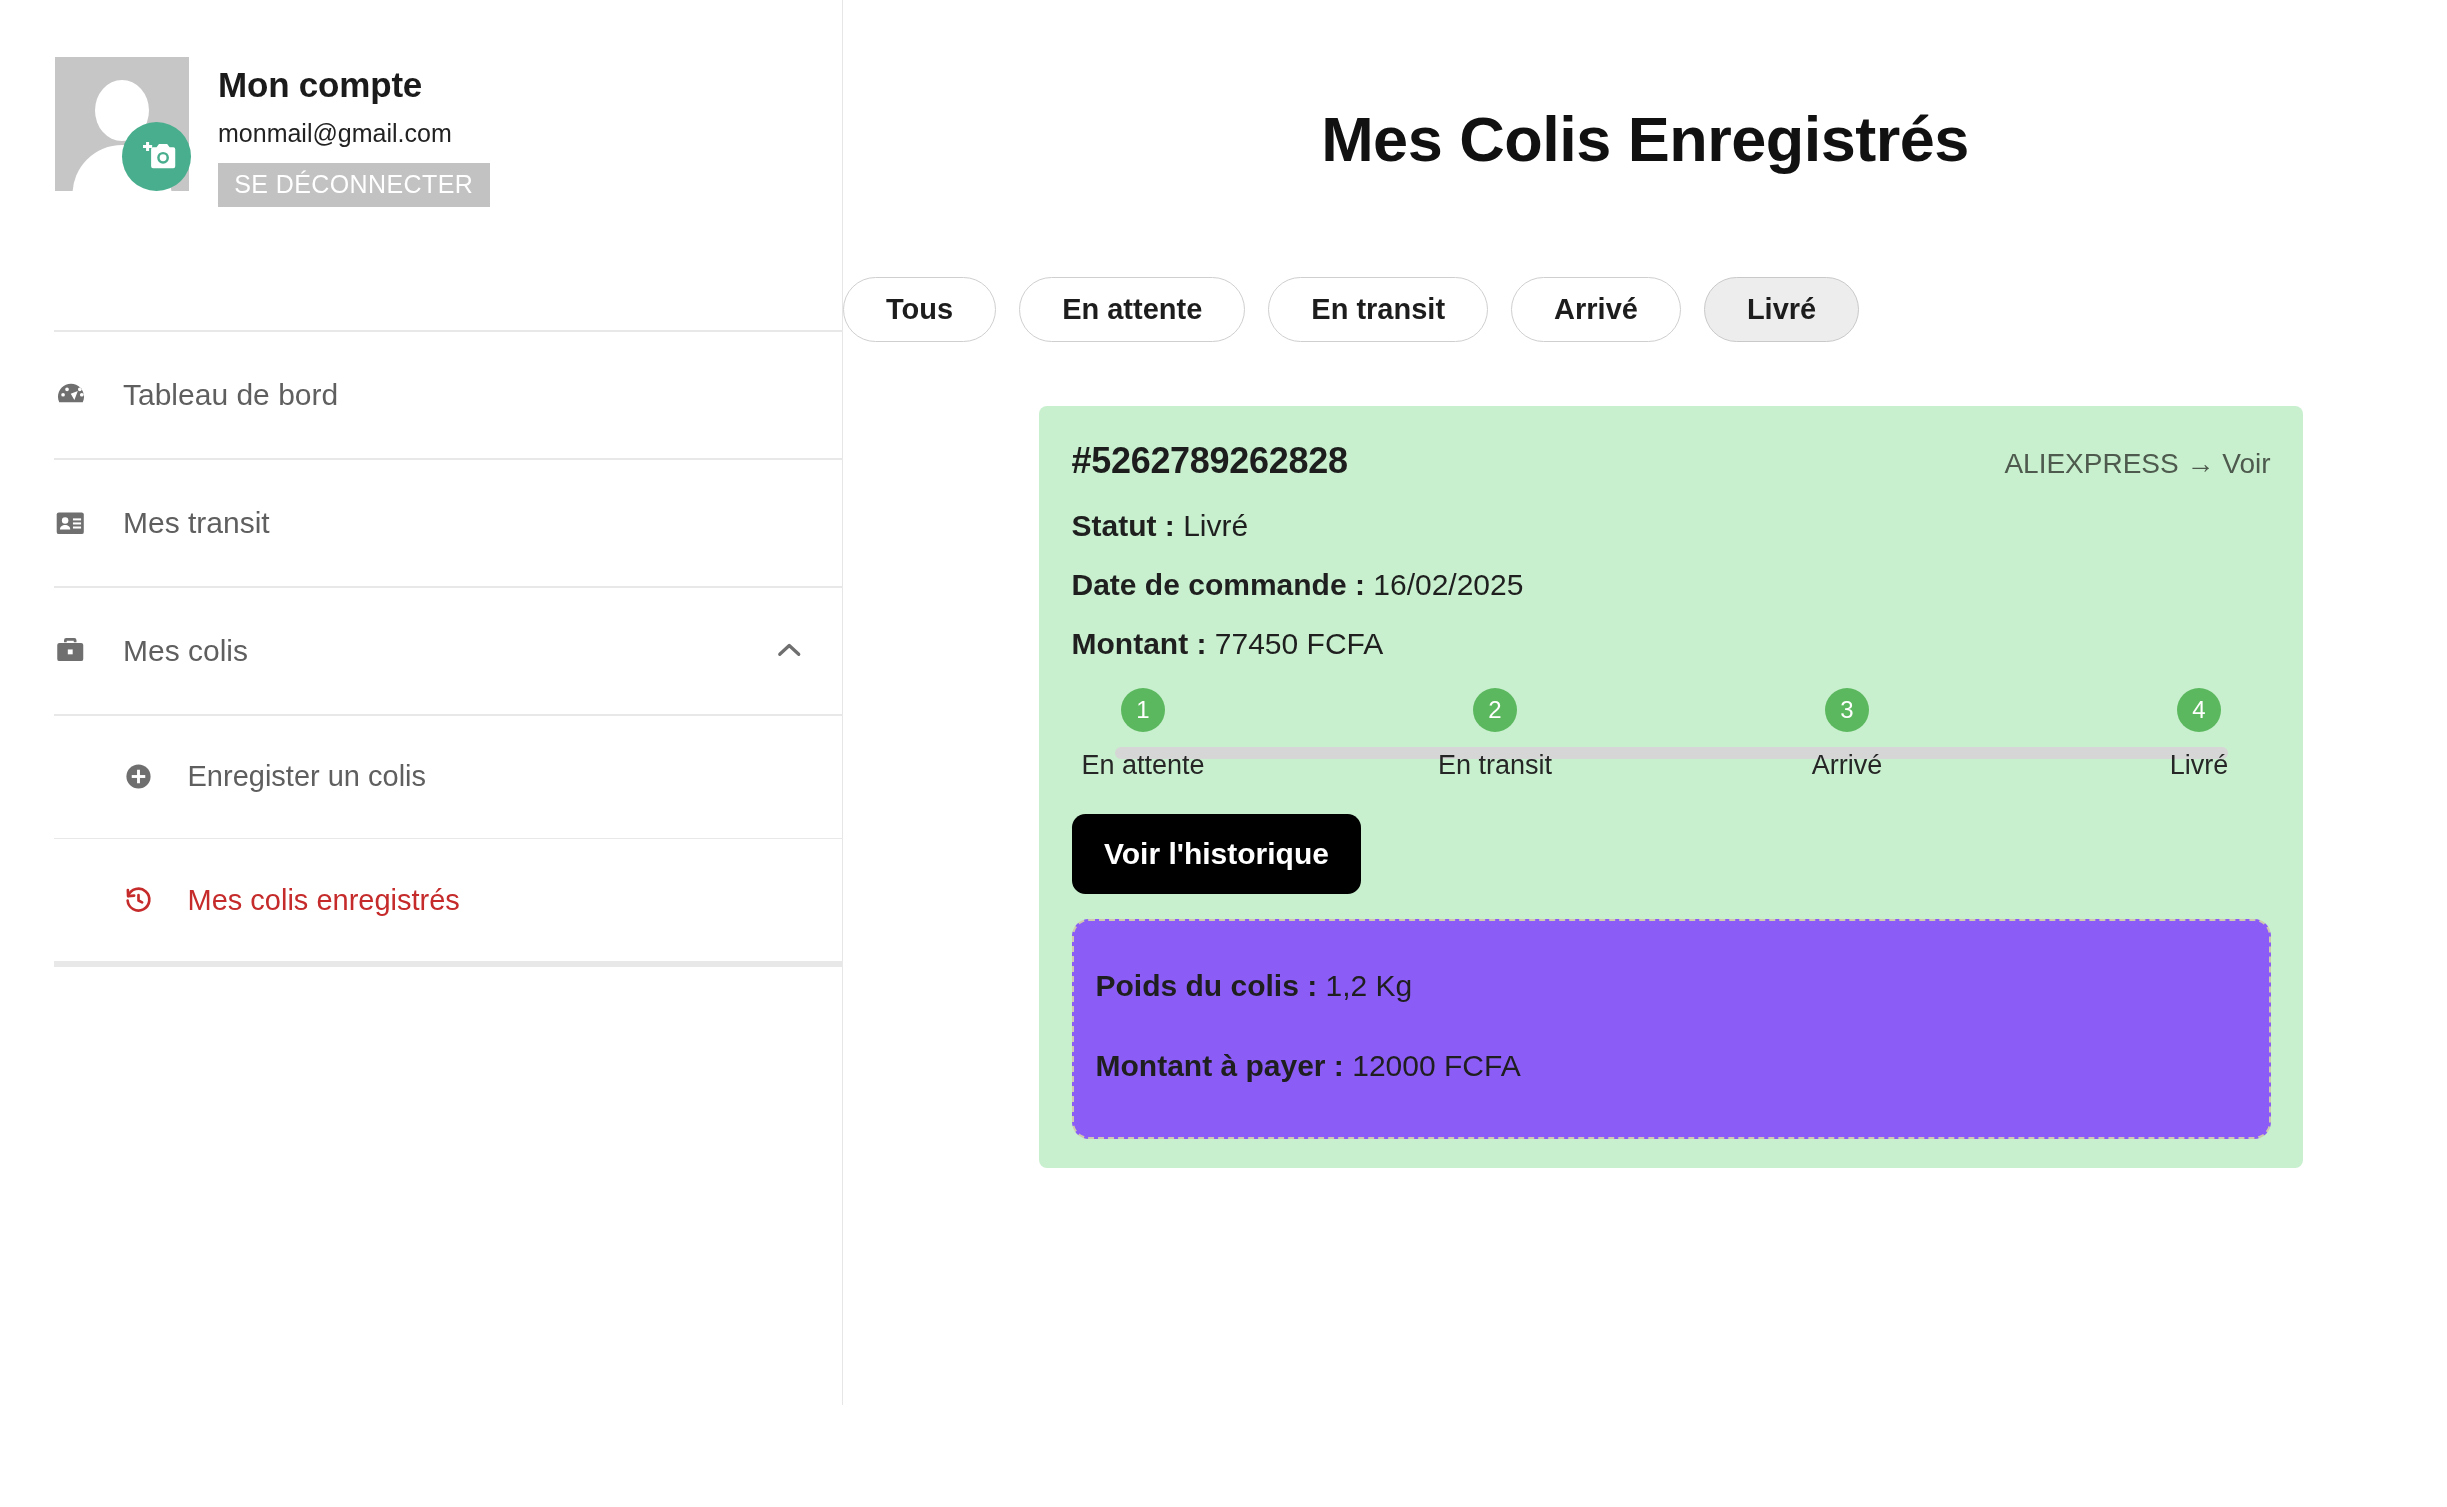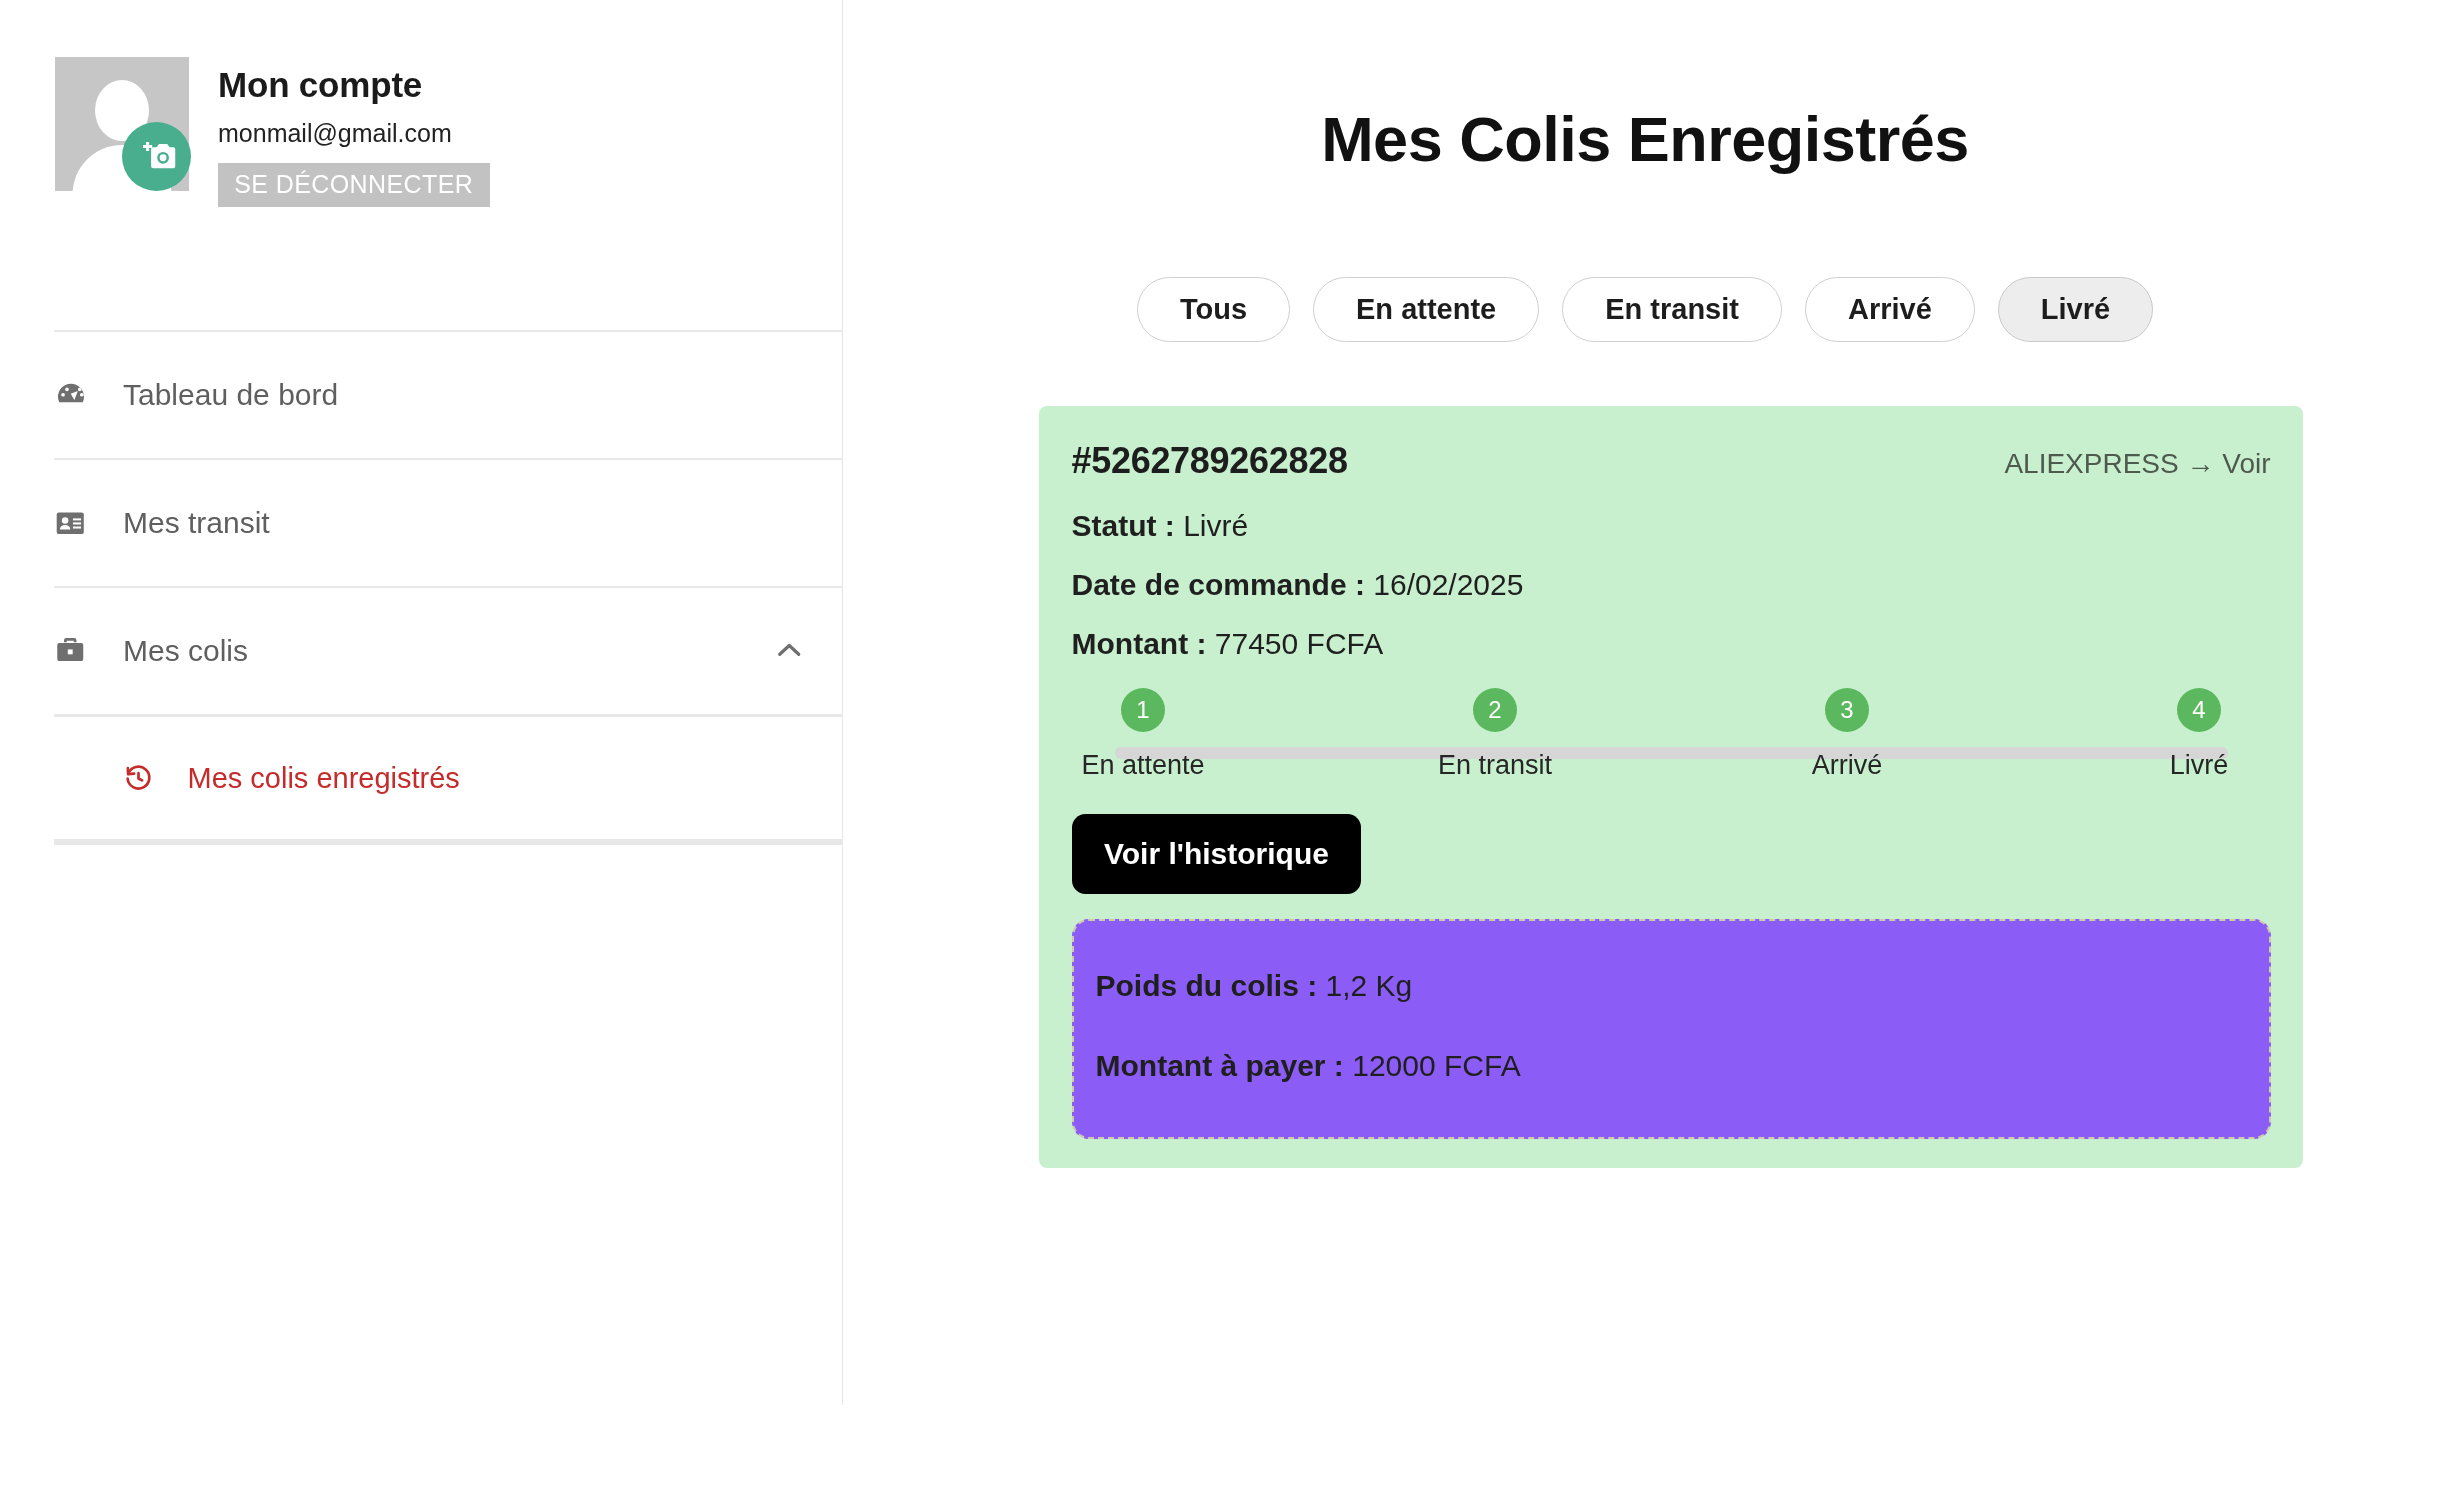--- a/index.html
+++ b/index.html
@@ -190,21 +190,20 @@
     font-weight: bold;
     color: #111;
     letter-spacing: -0.5px;
   }
   .filters {
     position: absolute;
     top: 277px;
     left: 0;
     right: 0;
     display: flex;
-    justify-content: center;
     gap: 23px;
   }
   .fbtn {
     border: 1.9px solid #cfcfcf;
     background: #ffffff;
     border-radius: 46px;
     padding: 17px 42px;
     font-size: 29px;
     font-weight: bold;
     color: #1d1d1d;
@@ -398,20 +397,30 @@
         <span class="nlabel">Mes colis</span>
         <span class="chev">
           <svg width="32.5" height="32.5" viewBox="0 0 24 24" fill="none" stroke="#6f6f6f" stroke-width="2.4" stroke-linecap="round" stroke-linejoin="round">
             <polyline points="5,15 12,8.5 19,15"></polyline>
           </svg>
         </span>
       </div>
 
       <div class="nav-sep"></div>
 
+      <div class="sub-item">
+        <span class="nic">
+          <svg width="29" height="29" viewBox="0 0 24 24" fill="#6f6f6f">
+            <circle cx="12" cy="12" r="10"></circle>
+            <rect x="10.8" y="6.4" width="2.4" height="11.2" fill="#ffffff"></rect>
+            <rect x="6.4" y="10.8" width="11.2" height="2.4" fill="#ffffff"></rect>
+          </svg>
+        </span>
+        <span class="nlabel">Enregister un colis</span>
+      </div>
 
       <div class="nav-sep"></div>
 
       <div class="sub-item active">
         <span class="nic">
           <svg width="29" height="29" viewBox="0 0 24 24" fill="none" stroke="#c62b2b" stroke-width="2.2" stroke-linecap="round" stroke-linejoin="round">
             <path d="M3.5 8.2A9 9 0 1 1 3 12"></path>
             <polyline points="3.2,3.4 3.4,8.4 8.4,8.0"></polyline>
             <polyline points="12,7.6 12,12 15,13.6"></polyline>
           </svg>

